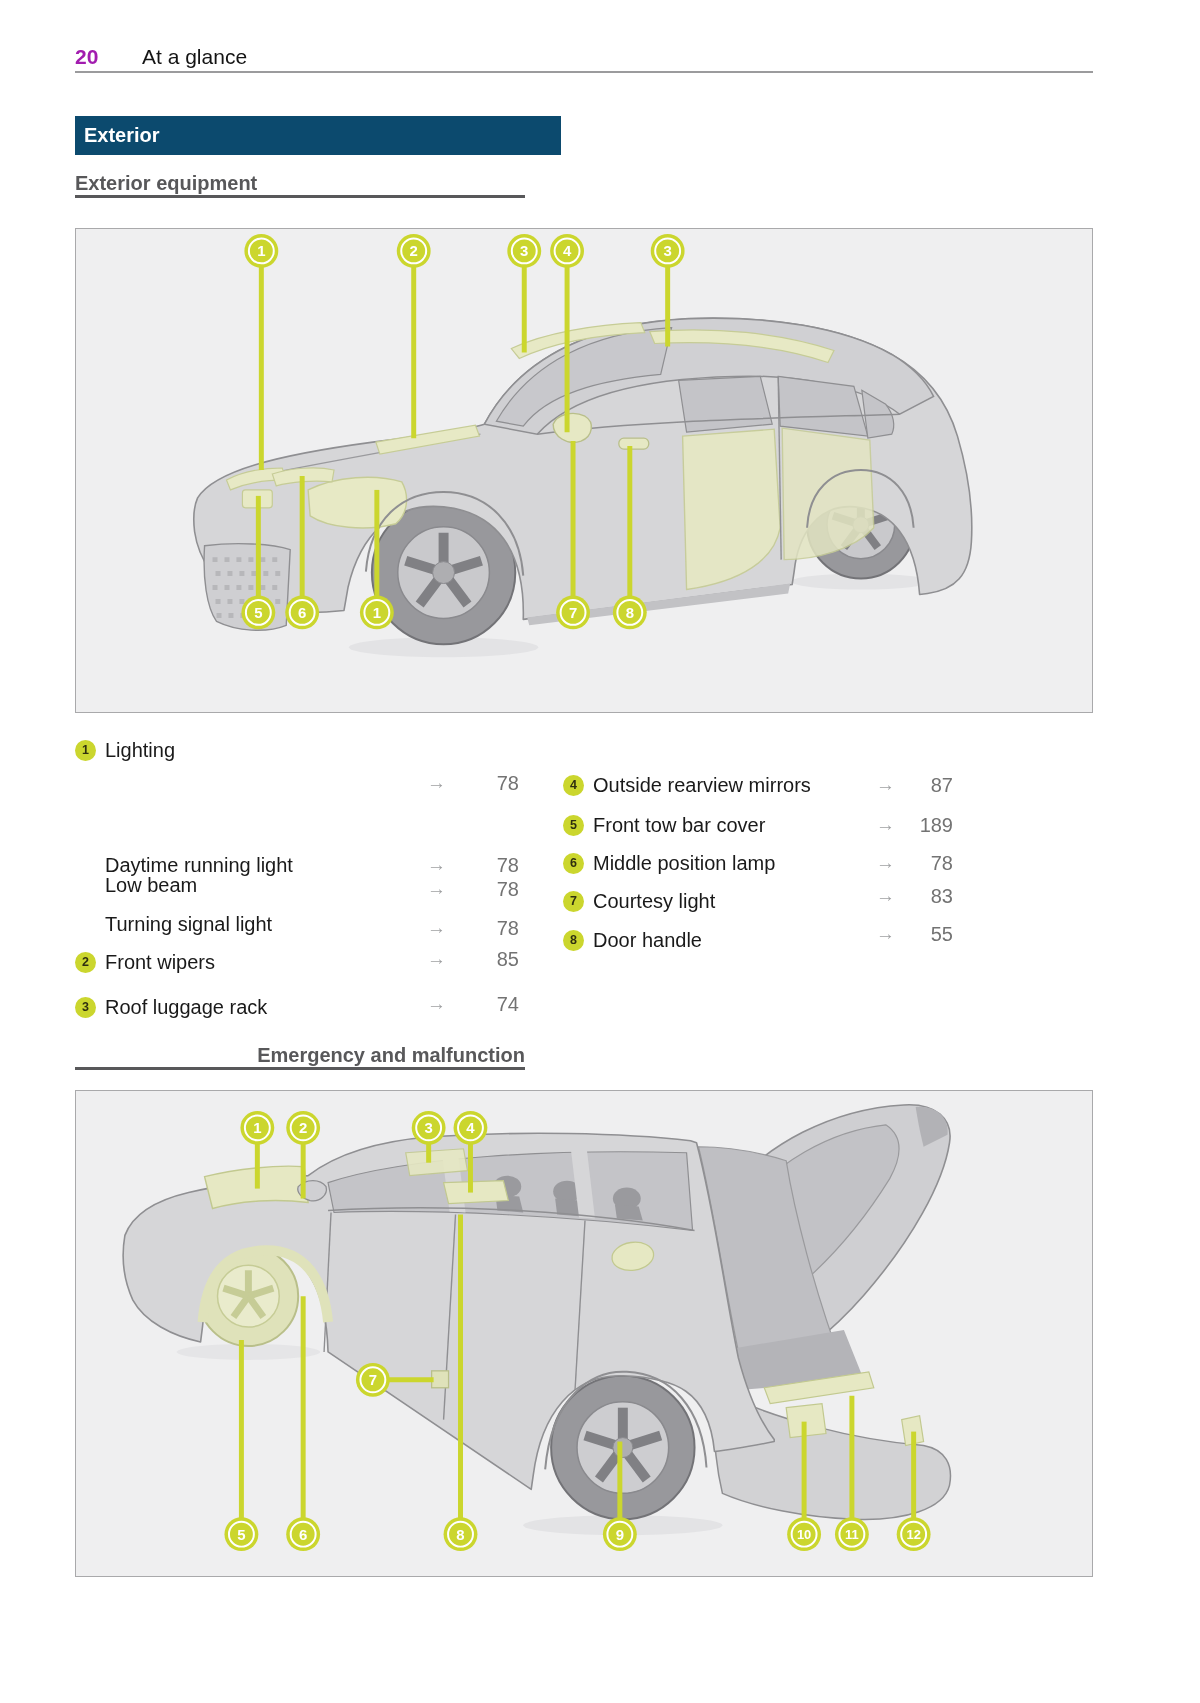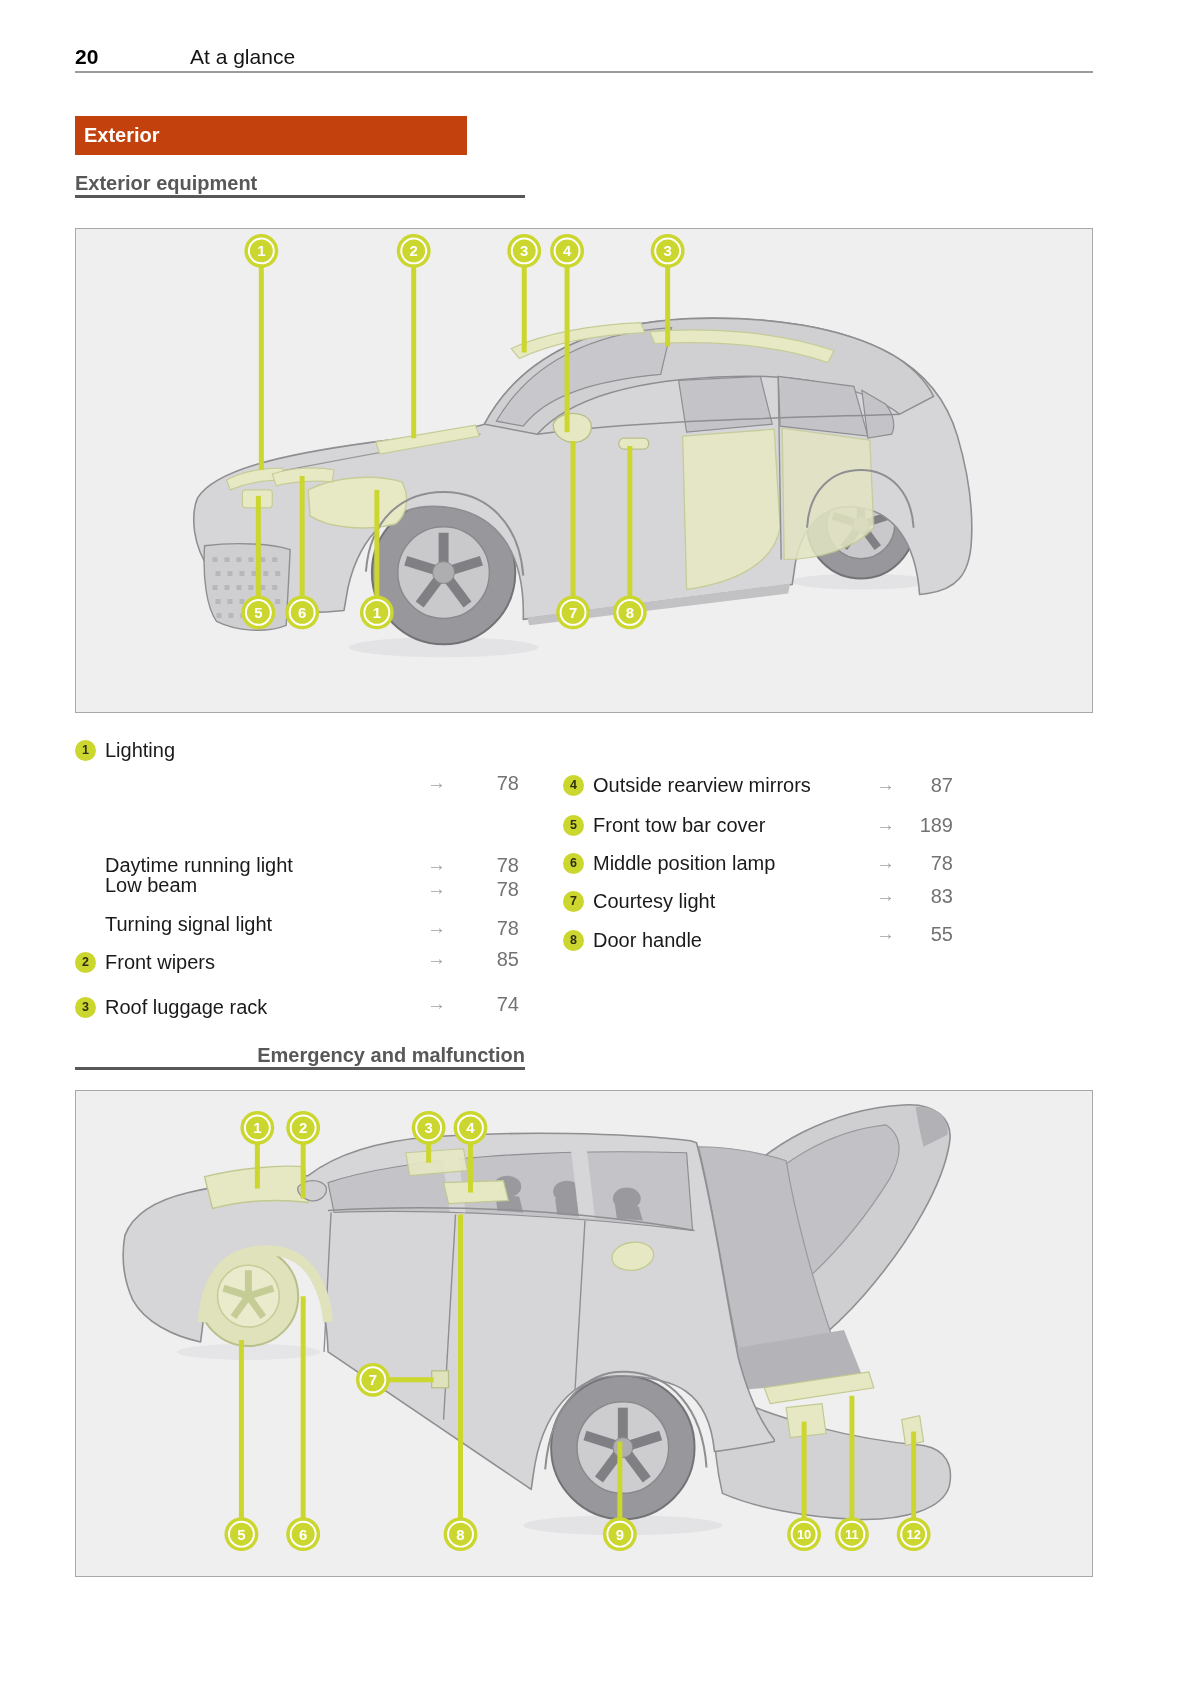--- a/index.html
+++ b/index.html
@@ -1,21 +1,21 @@
 <!DOCTYPE html>
 <html><head>
 <meta charset="utf-8">
 <style>
   html,body{margin:0;padding:0;background:#fff;}
   .page{position:relative;width:1200px;height:1703px;background:#fff;
         font-family:"Liberation Sans",sans-serif;color:#1a1a1a;overflow:hidden;}
-  .hdr-num{position:absolute;left:75px;top:45px;font-size:21px;font-weight:bold;color:#000000;}
-  .hdr-title{position:absolute;left:142px;top:45px;font-size:21px;color:#141414;margin-left:48px;}
+  .hdr-num{position:absolute;left:75px;top:45px;font-size:21px;font-weight:bold;color:#a21caf;}
+  .hdr-title{position:absolute;left:142px;top:45px;font-size:21px;color:#141414;}
   .hdr-rule{position:absolute;left:75px;top:71px;width:1018px;height:2px;background:#9b9b9d;}
-  .banner{position:absolute;left:75px;top:116px;width:392px;height:39px;background:#c2410c;
+  .banner{position:absolute;left:75px;top:116px;width:486px;height:39px;background:#0c4a6e;
           color:#fff;font-size:20px;font-weight:bold;line-height:39px;padding-left:9px;
           box-sizing:border-box;}
   .subhead{position:absolute;left:75px;width:450px;font-size:20px;font-weight:bold;color:#58585a;
            border-bottom:3px solid #58585a;box-sizing:border-box;}
   .s1{top:172px;}
   .s2{top:1044px;text-align:right;}
   .figure{position:absolute;left:75px;width:1018px;background:#efeff0;
           border:1.5px solid #a9a9ab;box-sizing:border-box;}
   .fig1{top:228px;height:485px;}
   .fig2{top:1090px;height:487px;}

